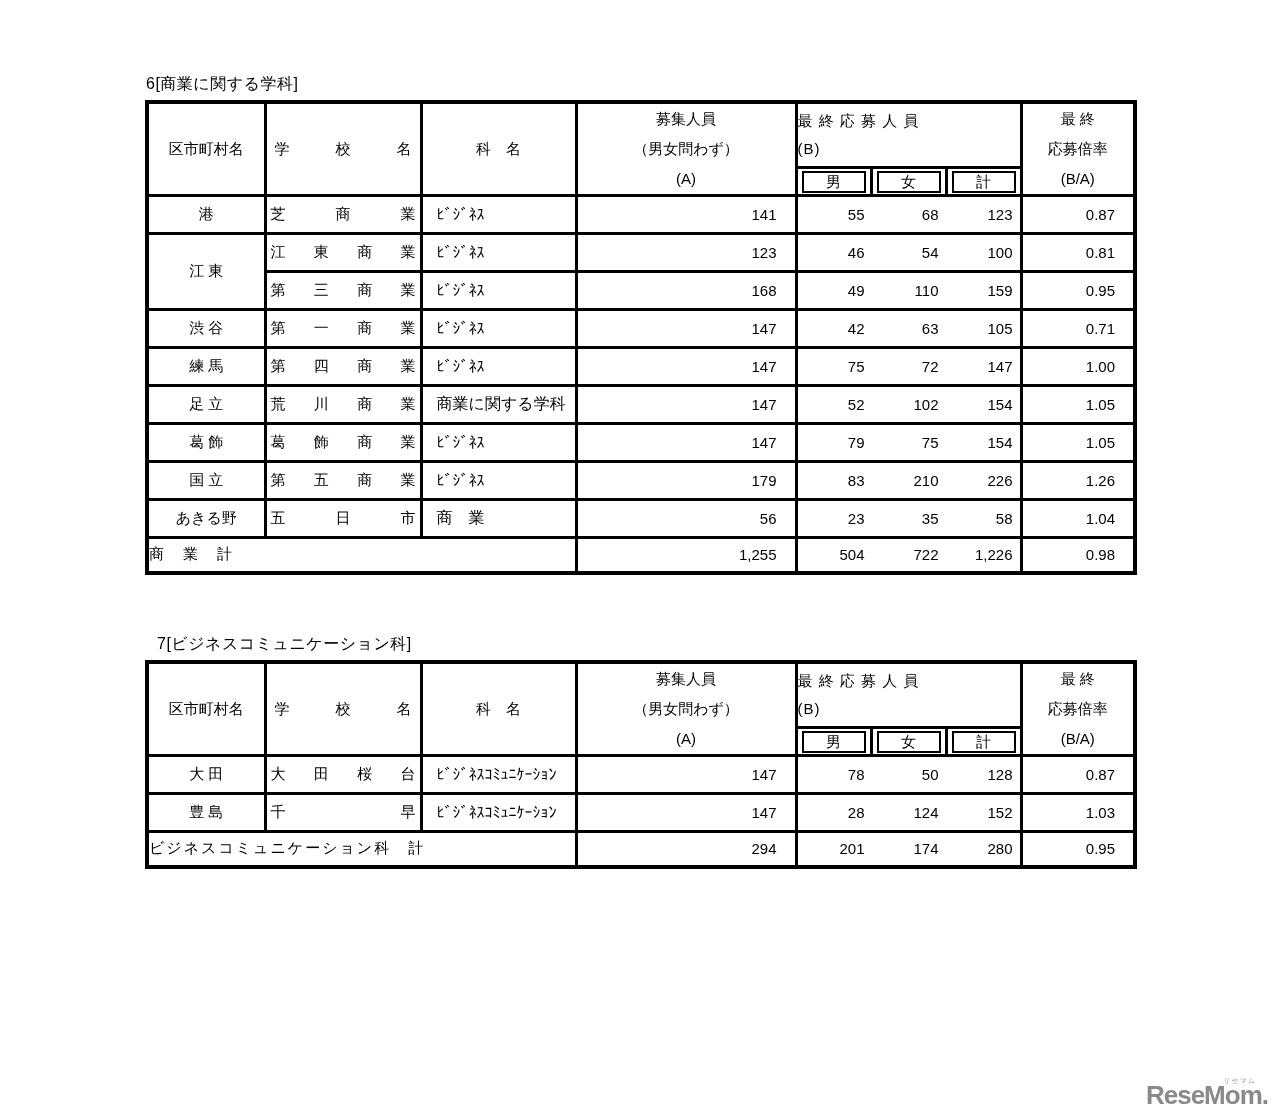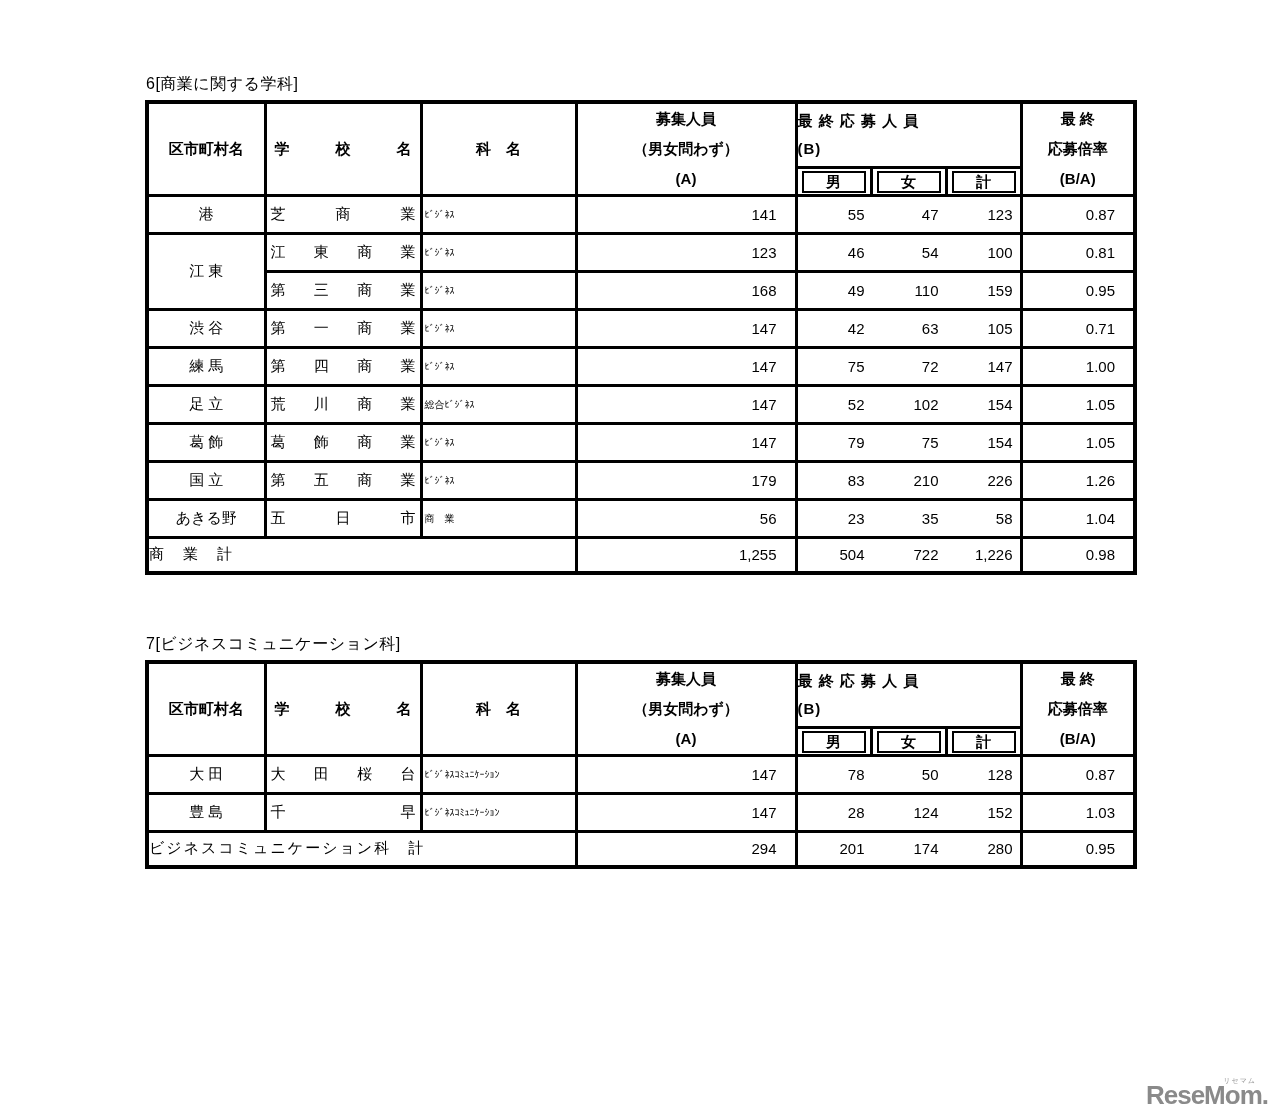--- a/index.html
+++ b/index.html
@@ -2,30 +2,30 @@
 <html><head>
 <meta charset="utf-8">
 <style>
   * { margin:0; padding:0; box-sizing:border-box; }
   html,body { width:1280px; height:1118px; background:#ffffff;
     font-family:"Liberation Sans","DejaVu Sans",sans-serif; color:#000; }
   .page { position:relative; width:1280px; height:1118px; background:#fff; overflow:hidden; }
 
   .tbl-title { position:absolute; left:146px; font-size:16px; letter-spacing:0.5px; }
   #title1 { top:74px; }
-  #title2 { top:634px; }
+  #title2 { top:634px;margin-left:11px; }
 
   table.stat { position:absolute; left:145px; border-collapse:collapse; table-layout:fixed;
     width:988px; font-size:15px; }
   #table1 { top:100px; }
   #table2 { top:660px; }
 
   table.stat, table.stat td, table.stat th { border:3px solid #000; }
   table.stat { border-width:4px; }
-  th { font-weight:bold;margin-left:8px; }
+  th { font-weight:normal;margin-left:8px; }
   td, th { vertical-align:middle; overflow:hidden; white-space:nowrap; }
 
   tr.rh-main  { height:64px; }
   tr.rh-sub   { height:28px; }
   tr.rh-data  { height:38px; }
   tr.rh-total { height:35px; }
 
   
   .h-center { text-align:center; }
   .h-school { text-align:justify; text-align-last:justify; padding:0 8px; }
@@ -33,21 +33,21 @@
   .hl2 { display:block; line-height:28px; text-align:left; letter-spacing:1px; }
 
   
   th.h-sub { border:none; padding:0; vertical-align:top; }
   .subbox { margin:2px 4px 0 4px; border:2px solid #000; height:22px; line-height:18px;
     text-align:center; font-size:15px; }
 
   
   .c-district { text-align:center; }
   .c-school   { text-align:justify; text-align-last:justify; padding:0 4px; }
-  .c-dept     { text-align:left; padding:0 2px; font-size:10px; }
+  .c-dept     { text-align:left; padding:0 14px; font-size:16px; }
   .c-num      { text-align:right; padding:0 18px; }
   .c-mft      { padding:0; }
   .mft-wrap { display:flex; width:100%; }
   .mft-wrap span { flex:1 1 0; text-align:right; padding-right:7px; }
   .c-total-label { text-align:left; letter-spacing:2px; }
 
   
   .logo { position:absolute; top:1080px; right:12px; color:#8a8a8a; text-align:center; }
   .logo-ruby { position:absolute; top:-4px; right:12px; font-size:7px; letter-spacing:1px;
     color:#9a9a9a; }
@@ -105,21 +105,21 @@
       </tr>
 
       <tr class="rh-data">
         <td class="c-district">港</td>
         <td class="c-school">芝 商 業</td>
         <td class="c-dept">ﾋﾞｼﾞﾈｽ</td>
         <td class="c-num">141</td>
         <td class="c-mft" colspan="3">
             <div class="mft-wrap">
           <span>55</span>
-          <span>47</span>
+          <span>68</span>
           <span>123</span>
             </div>
           </td>
         <td class="c-num">0.87</td>
       </tr>
       <tr class="rh-data">
         <td class="c-district" rowspan="2">江 東</td>
         <td class="c-school">江 東 商 業</td>
         <td class="c-dept">ﾋﾞｼﾞﾈｽ</td>
         <td class="c-num">123</td>
@@ -169,21 +169,21 @@
           <span>75</span>
           <span>72</span>
           <span>147</span>
             </div>
           </td>
         <td class="c-num">1.00</td>
       </tr>
       <tr class="rh-data">
         <td class="c-district">足 立</td>
         <td class="c-school">荒 川 商 業</td>
-        <td class="c-dept">総合ﾋﾞｼﾞﾈｽ</td>
+        <td class="c-dept">商業に関する学科</td>
         <td class="c-num">147</td>
         <td class="c-mft" colspan="3">
             <div class="mft-wrap">
           <span>52</span>
           <span>102</span>
           <span>154</span>
             </div>
           </td>
         <td class="c-num">1.05</td>
       </tr>

